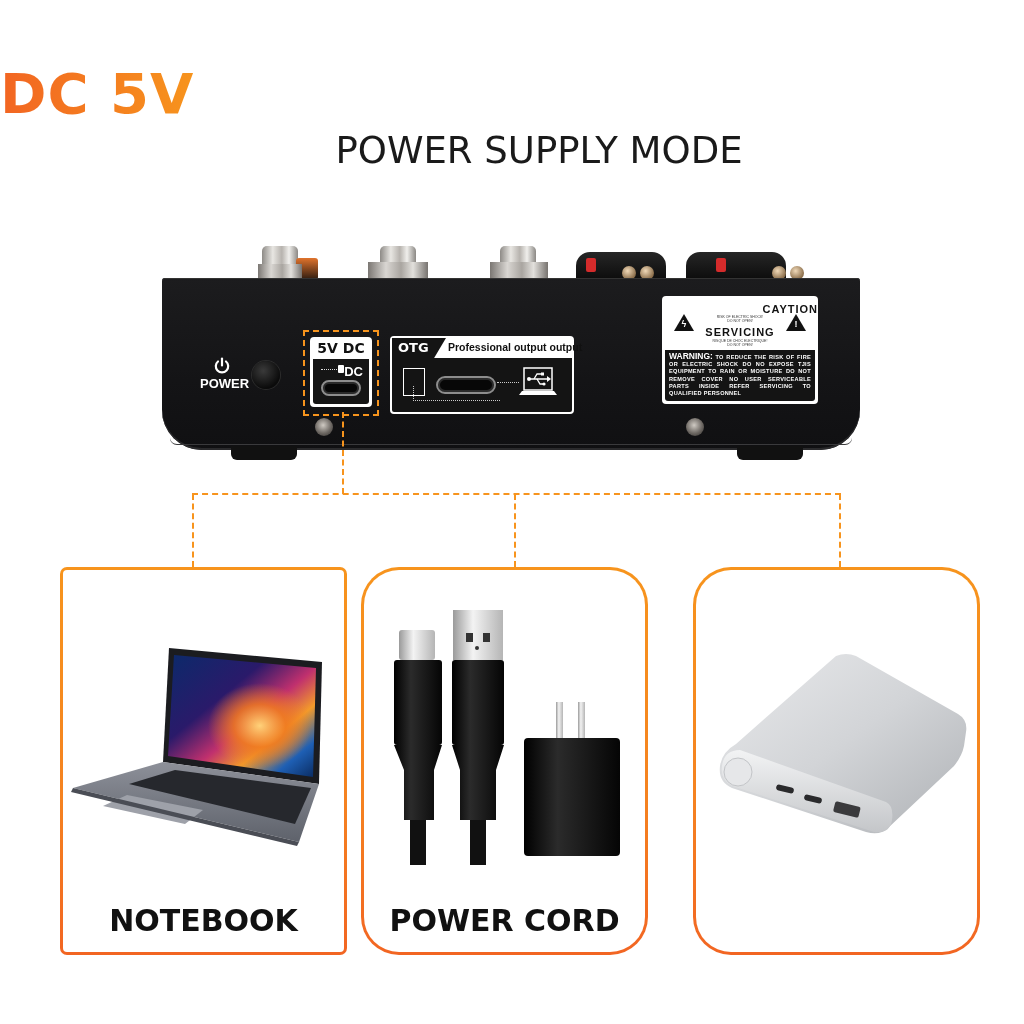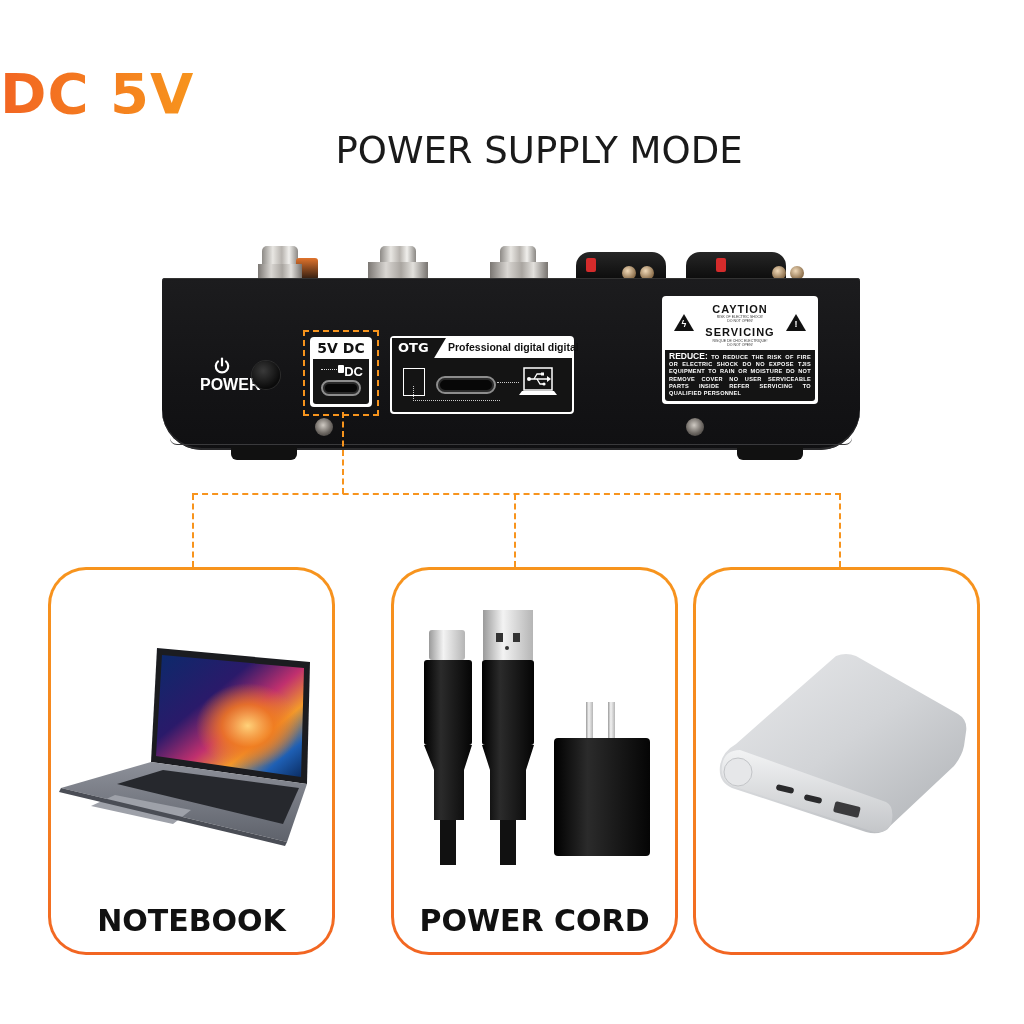--- a/index.html
+++ b/index.html
@@ -17,21 +17,21 @@
   .device-rim{left:170px;top:438px;width:682px;height:6px;border-bottom:1px solid #3a3a3c;border-radius:0 0 34px 34px;}
   .foot{top:446px;width:66px;height:14px;background:#111;border-radius:0 0 6px 6px;}
   .jack{top:246px;height:34px;}
   .jack-metal{background:linear-gradient(90deg,#8d8a86 0%,#e8e6e2 30%,#b7b3ae 55%,#f0efec 75%,#8b8884 100%);border-radius:5px 5px 0 0;}
   .jack-nut{background:linear-gradient(90deg,#7b7773 0%,#d9d6d2 30%,#a9a5a0 55%,#e2e0dc 75%,#77736f 100%);}
   .xlr{top:252px;height:28px;background:linear-gradient(180deg,#262626,#0c0c0c);border-radius:14px 14px 0 0;}
   .xlr-red{top:258px;width:10px;height:14px;background:#d52b2b;border-radius:2px;}
   .xlr-pin{top:266px;width:14px;height:14px;border-radius:50%;background:radial-gradient(circle at 40% 35%,#f0d9b8,#8a6d4a 70%);}
 
   .power-icon{left:213px;top:357px;width:18px;height:18px;}
-  .power-label{left:200px;top:376px;width:50px;text-align:left;color:#fff;font-weight:bold;font-size:16px;}
+  .power-label{left:200px;top:376px;width:50px;text-align:left;color:#fff;font-weight:bold;font-size:13px;}
   .power-btn{left:252px;top:361px;width:28px;height:28px;border-radius:50%;background:radial-gradient(circle at 40% 35%,#3a3a3a,#0b0b0b 70%);box-shadow:0 0 0 1px #2c2c2c;}
 
   .dc-box{left:310px;top:337px;width:62px;height:70px;background:#fff;border-radius:4px;overflow:hidden;}
   .dc-title{height:22px;line-height:22px;text-align:center;font-weight:bold;font-size:14px;color:#111;font-family:"DejaVu Sans",sans-serif;}
   .dc-inner{position:absolute;left:3px;top:22px;right:3px;bottom:3px;background:#151515;border-radius:0 0 3px 3px;}
   .dc-small{position:absolute;right:6px;top:5px;color:#fff;font-weight:bold;font-size:13px;}
   .dc-dots{position:absolute;left:8px;top:10px;width:16px;border-top:1px dotted #ddd;}
   .dc-plug{position:absolute;left:25px;top:6px;width:6px;height:8px;background:#fff;border-radius:1px;}
   .usbc{position:absolute;background:#070707;border:2px solid #8d8d8d;border-radius:9px;box-shadow:inset 0 0 0 2px #2a2a2a;}
   .dashbox{left:303px;top:330px;width:72px;height:82px;border:2px dashed #f7941d;}
@@ -42,21 +42,21 @@
   .otg-tag span{position:absolute;left:6px;top:2px;color:#fff;font-weight:bold;font-size:13px;font-family:"DejaVu Sans",sans-serif;}
   .otg-text{position:absolute;left:56px;top:3px;font-size:10.5px;font-weight:bold;color:#111;white-space:nowrap;}
   .otg-phone{position:absolute;left:11px;top:30px;width:20px;height:26px;border:1.5px solid #fff;}
   .otg-laptop{position:absolute;left:126px;top:27px;width:40px;height:36px;}
   .otg-wire1{position:absolute;left:21px;top:48px;width:86px;height:14px;border-left:1px dotted #ccc;border-bottom:1px dotted #ccc;}
   .otg-wire2{position:absolute;left:105px;top:44px;width:22px;border-top:1px dotted #ccc;}
 
   .screw{width:18px;height:18px;border-radius:50%;background:radial-gradient(circle at 45% 40%,#cfcac3 0%,#6d6863 55%,#2a2826 100%);top:418px;}
 
   .label{left:662px;top:296px;width:156px;height:108px;background:#fff;border-radius:4px;overflow:hidden;}
-  .caytion{position:absolute;left:0;width:156px;top:7px;text-align:center;font-weight:bold;font-size:11px;color:#111;letter-spacing:1px;}
+  .caytion{position:absolute;left:0;width:156px;top:7px;text-align:right;font-weight:bold;font-size:11px;color:#111;letter-spacing:1px;}
   .tiny{position:absolute;left:0;width:156px;text-align:center;font-size:3.5px;color:#333;line-height:4px;}
   .attention{position:absolute;left:0;width:156px;top:30px;text-align:center;font-weight:bold;font-size:11px;color:#111;letter-spacing:1px;}
   .tri{position:absolute;top:18px;width:0;height:0;border-left:10px solid transparent;border-right:10px solid transparent;border-bottom:17px solid #111;}
   .tri-glyph{position:absolute;top:23px;width:20px;text-align:center;color:#fff;font-size:9px;font-weight:bold;line-height:10px;}
   .warn{position:absolute;left:3px;right:3px;top:54px;bottom:3px;background:#141414;border-radius:0 0 3px 3px;color:#fff;padding:3px 4px 0 4px;font-size:5.6px;line-height:7.2px;font-weight:bold;text-align:justify;letter-spacing:0.3px;}
   .warn b{font-size:8.5px;letter-spacing:0;}
 
   
   .vdash{border-left:2px dashed #f7941d;width:0;}
   .hdash{border-top:2px dashed #f7941d;height:0;}
@@ -119,21 +119,21 @@
       <div class="usbc" style="left:8px;top:21px;width:36px;height:12px;"></div>
     </div>
   </div>
   <div class="abs screw" style="left:315px;"></div>
 
   <div class="abs otg-box">
     <div class="otg-head">
       <div class="otg-tag">
           <span>OTG</span>
         </div>
-      <div class="otg-text">Professional digital digital</div>
+      <div class="otg-text">Professional output output</div>
     </div>
     <div class="otg-phone"></div>
     <div class="otg-wire1"></div>
     <div class="usbc" style="left:44px;top:38px;width:56px;height:14px;"></div>
     <div class="otg-wire2"></div>
     <svg class="otg-laptop" viewBox="0 0 40 36">
       <rect x="6" y="3" width="28" height="22" fill="none" stroke="#fff" stroke-width="1.5"></rect>
       <path d="M1 30 L39 30 L36 26 L4 26 Z" fill="#fff"></path>
       <circle cx="11" cy="14" r="2" fill="#fff"></circle>
       <line x1="11" y1="14" x2="29" y2="14" stroke="#fff" stroke-width="1.5"></line>
@@ -150,36 +150,36 @@
     <div class="tri-glyph" style="left:12px;">ϟ</div>
     <div class="tri" style="left:124px;"></div>
     <div class="tri-glyph" style="left:124px;">!</div>
     <div class="caytion">CAYTION</div>
     <div class="tiny" style="top:19px;">RISK OF ELECTRIC SHOCK!</div>
     <div class="tiny" style="top:23px;">DO NOT OPEN!</div>
     <div class="attention">SERVICING</div>
     <div class="tiny" style="top:43px;">RISQUE DE CHOC ELECTRIQUE!</div>
     <div class="tiny" style="top:47px;">DO NOT OPEN!</div>
     <div class="warn">
-      <b>REDUCE:</b>
+      <b>WARNING:</b>
       <span>TO REDUCE THE RISK OF FIRE OR ELECTRIC SHOCK DO NO EXPOSE TJIS EQUIPMENT TO RAIN OR MOISTURE DO NOT REMOVE COVER NO USER SERVICEABLE PARTS INSIDE REFER SERVICING TO QUALIFIED PERSONNEL</span>
     </div>
   </div>
   <div class="abs screw" style="left:686px;"></div>
 </div>
 
 <div>
   <div class="abs vdash" style="left:342px;top:412px;height:82px;"></div>
   <div class="abs hdash" style="left:192px;top:493px;width:649px;"></div>
   <div class="abs vdash" style="left:192px;top:494px;height:73px;"></div>
   <div class="abs vdash" style="left:514px;top:494px;height:73px;"></div>
   <div class="abs vdash" style="left:839px;top:494px;height:73px;"></div>
 </div>
 
-<div class="abs card" style="left:48px;">
+<div class="abs card" style="left:60px;border-radius:7px;">
   <svg class="card-art" viewBox="0 0 281 310">
     <defs>
       <linearGradient id="scr" x1="0" y1="0" x2="1" y2="1">
         <stop offset="0" stop-color="#0b2a6b"></stop>
         <stop offset="0.35" stop-color="#2a1a6a"></stop>
         <stop offset="0.55" stop-color="#c0306e"></stop>
         <stop offset="0.7" stop-color="#f39a2a"></stop>
         <stop offset="0.85" stop-color="#1e5fb4"></stop>
         <stop offset="1" stop-color="#0a2a5e"></stop>
       </linearGradient>
@@ -197,21 +197,21 @@
     <path d="M111 85 L253 98 L250 207 L105 186 Z" fill="url(#scr)"></path>
     <path d="M111 85 L253 98 L250 207 L105 186 Z" fill="url(#glow)"></path>
     <path d="M100 192 L256 214 L236 272 L10 218 Z" fill="url(#base)"></path>
     <path d="M112 200 L248 218 L232 254 L66 214 Z" fill="#26282d"></path>
     <path d="M64 225 L140 240 L122 254 L40 236 Z" fill="#9ea1a9"></path>
     <path d="M10 218 L236 272 L234 276 L8 222 Z" fill="#4a4d55"></path>
   </svg>
   <div class="card-label">NOTEBOOK</div>
 </div>
 
-<div class="abs card" style="left:391px;">
+<div class="abs card" style="left:361px;">
   <svg class="card-art" viewBox="0 0 281 310">
     <defs>
       <linearGradient id="chrome" x1="0" y1="0" x2="1" y2="0">
         <stop offset="0" stop-color="#9a9a9a"></stop>
           <stop offset="0.4" stop-color="#f3f3f3"></stop>
           <stop offset="1" stop-color="#b5b5b5"></stop>
       </linearGradient>
       <linearGradient id="blk" x1="0" y1="0" x2="1" y2="0">
         <stop offset="0" stop-color="#000"></stop>
           <stop offset="0.35" stop-color="#2b2b2b"></stop>

